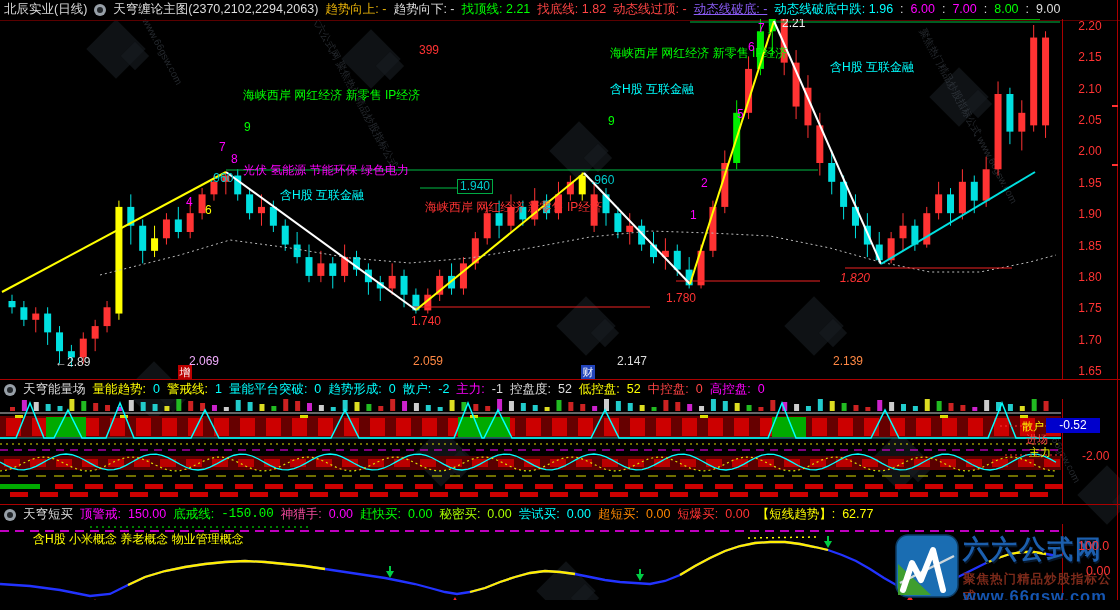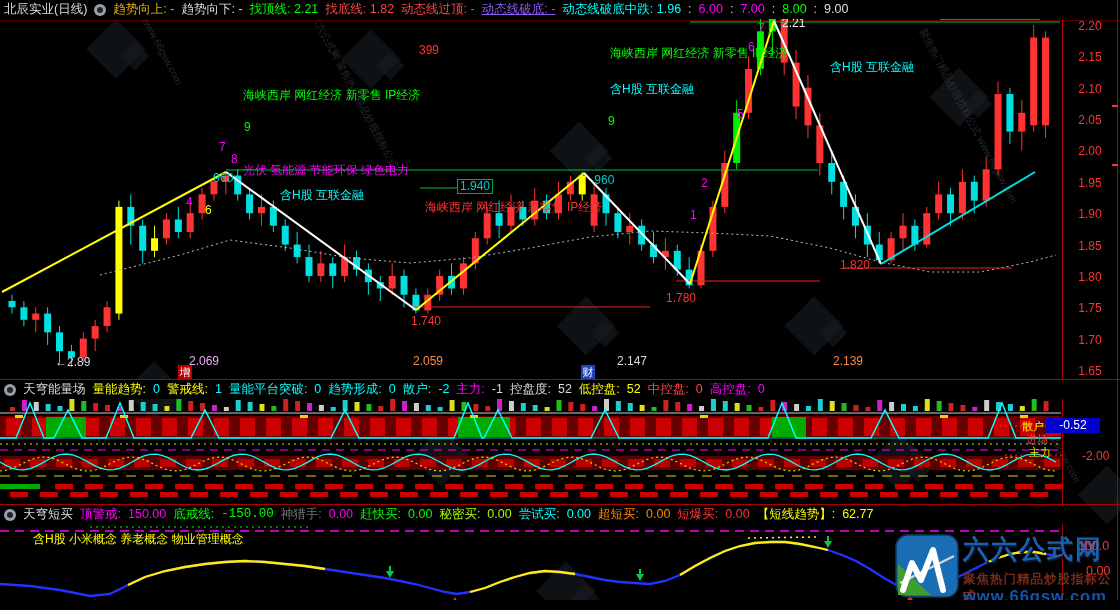--- a/index.html
+++ b/index.html
@@ -39,20 +39,21 @@
   .wmt{position:absolute;color:#434a53;opacity:.55;font-size:10px;white-space:nowrap;z-index:1;
       transform-origin:0 0;}
 </style>
 </head>
 <body>
 
 <div id="app">
   <div class="hdr" id="hdr-main" style="top:0;">
       <span style="color: rgb(220, 220, 220);">北辰实业(日线)</span>
       <span class="circle-icon"></span>
+      <span style="color: rgb(220, 220, 220);">天穹缠论主图(2370,2102,2294,2063)</span>
       <span style="color: #eab308;">趋势向上: -</span>
       <span style="color: rgb(220, 220, 220);">趋势向下: -</span>
       <span style="color: rgb(0, 255, 0);">找顶线: 2.21</span>
       <span style="color: rgb(255, 68, 68);">找底线: 1.82</span>
       <span style="color: rgb(255, 68, 68);">动态线过顶: -</span>
       <span style="color: #8b5cf6; text-decoration: underline;">动态线破底: -</span>
       <span style="color: rgb(0, 255, 255);">动态线破底中跌: 1.96</span>
       <span style="color: rgb(220, 220, 220);">:</span>
       <span style="color: rgb(255, 0, 255);">6.00</span>
       <span style="color: rgb(220, 220, 220);">:</span>
@@ -86,21 +87,21 @@
       <span style="color: rgb(255, 0, 255);">高控盘:</span>
       <span style="color: rgb(255, 0, 255);">0</span>
     </div>
   <div class="hdr" id="hdr-shortbuy" style="top:505px;">
       <span class="circle-icon"></span>
       <span style="color: rgb(220, 220, 220);">天穹短买</span>
       <span style="color: rgb(255, 0, 255);">顶警戒:</span>
       <span style="color: rgb(255, 0, 255);">150.00</span>
       <span style="color: rgb(0, 255, 0);">底戒线:</span>
       <span style="color: rgb(0, 255, 0); font-family: Liberation Mono, monospace;">-150.00</span>
-      <span style="color: #737373;">神猎手:</span>
+      <span style="color: #ec4899;">神猎手:</span>
       <span style="color: rgb(255, 0, 255);">0.00</span>
       <span style="color: rgb(0, 255, 0);">赶快买:</span>
       <span style="color: rgb(0, 255, 0);">0.00</span>
       <span style="color: rgb(170, 255, 0);">秘密买:</span>
       <span style="color: rgb(170, 255, 0);">0.00</span>
       <span style="color: rgb(0, 255, 255);">尝试买:</span>
       <span style="color: rgb(0, 255, 255);">0.00</span>
       <span style="color: rgb(255, 136, 0);">超短买:</span>
       <span style="color: rgb(255, 136, 0);">0.00</span>
       <span style="color: rgb(255, 51, 51);">短爆买:</span>
@@ -616,21 +617,21 @@
       <div class="ann" style="left: 690px; top: 209px; color: rgb(255, 0, 255); font-size: 12px;">1</div>
       <div class="ann" style="left: 701px; top: 177px; color: rgb(255, 0, 255); font-size: 12px;">2</div>
       <div class="ann" style="left: 737px; top: 108px; color: rgb(255, 0, 255); font-size: 12px;">5</div>
       <div class="ann" style="left: 748px; top: 41px; color: rgb(255, 0, 255); font-size: 12px;">6</div>
       <div class="ann" style="left: 758px; top: 22px; color: rgb(255, 0, 255); font-size: 12px;">7</div>
       <div class="ann" style="left: 419px; top: 24px; color: rgb(255, 51, 51); font-size: 12px; margin-top: 20px;">399</div>
       <div class="ann" style="left: 782px; top: 17px; color: rgb(238, 238, 238); font-size: 12px;">2.21</div>
       <div class="ann" style="left: 766px; top: 22px; color: rgb(0, 204, 0); font-size: 14px;">↓</div>
       <div class="ann" style="left: 411px; top: 315px; color: rgb(255, 51, 51); font-size: 12px;">1.740</div>
       <div class="ann" style="left: 666px; top: 292px; color: rgb(255, 51, 51); font-size: 12px;">1.780</div>
-      <div class="ann" style="left: 840px; top: 259px; color: rgb(255, 51, 51); font-size: 12px;">1.820</div>
+      <div class="ann" style="left: 840px; top: 272px; color: rgb(255, 51, 51); font-size: 12px; font-style: italic;">1.820</div>
       <div class="ann" style="left: 55px; top: 356px; color: rgb(220, 220, 220); font-size: 12px;">←2.89</div>
       <div class="ann" style="left: 189px; top: 355px; color: #f0abfc; font-size: 12px;">2.069</div>
       <div class="ann" style="left: 413px; top: 355px; color: rgb(255, 136, 68); font-size: 12px;">2.059</div>
       <div class="ann" style="left: 617px; top: 355px; color: rgb(220, 220, 220); font-size: 12px;">2.147</div>
       <div class="ann" style="left: 833px; top: 355px; color: rgb(255, 136, 68); font-size: 12px;">2.139</div>
       <div class="mk" style="left: 178px; top: 365px; background: rgb(187, 0, 0);">增</div>
       <div class="mk" style="left: 581px; top: 365px; background: rgb(34, 68, 187);">财</div>
     </div>
 
   <div id="marker052">-0.52</div>

